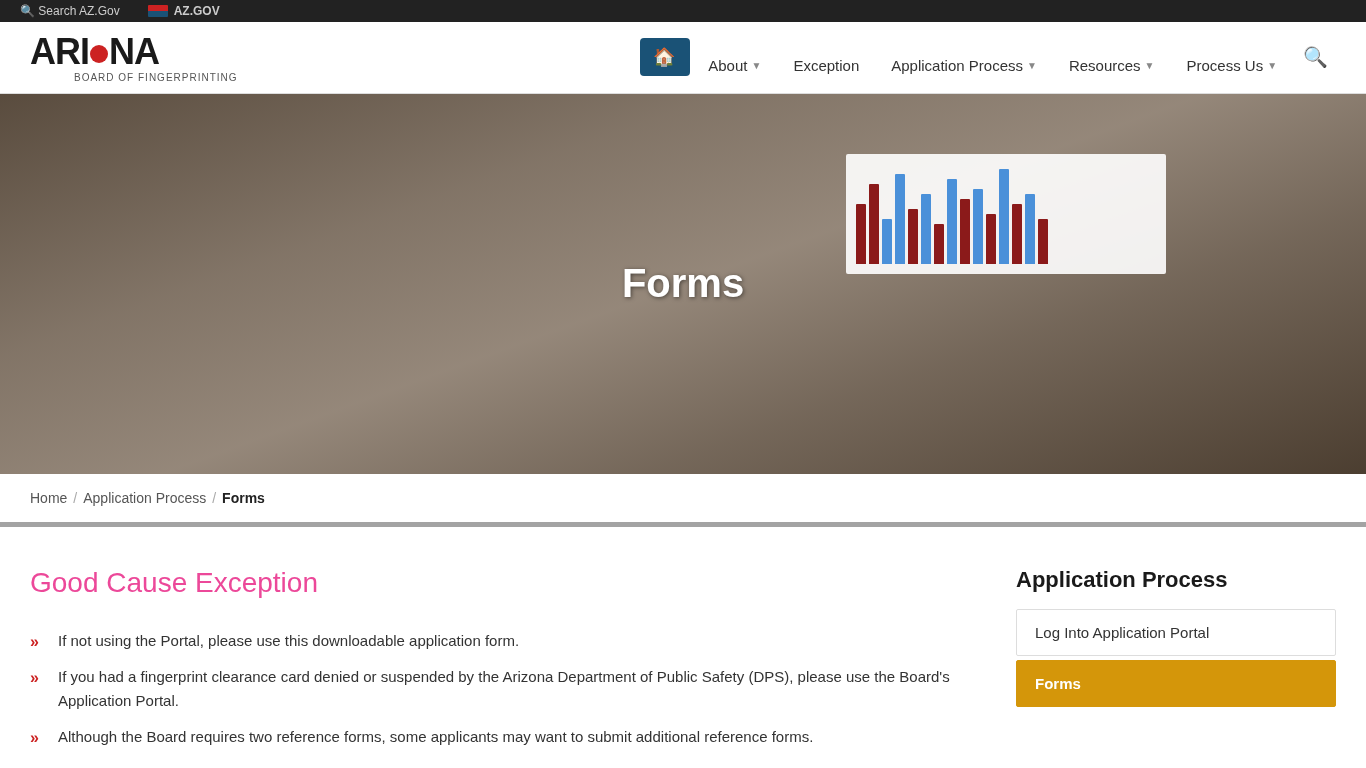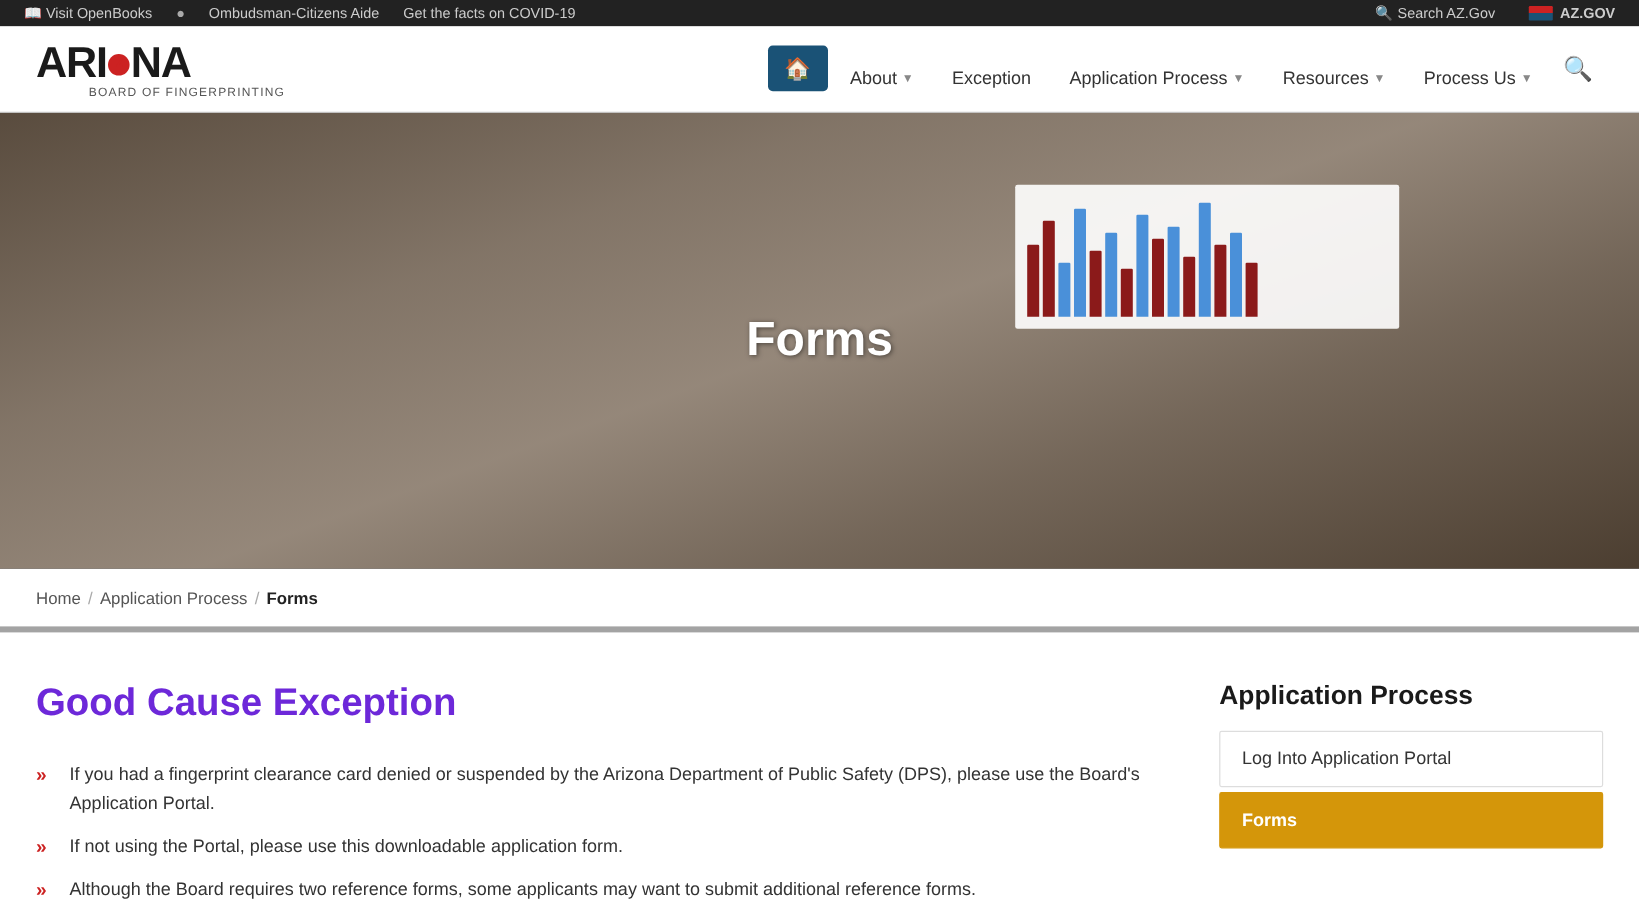--- a/index.html
+++ b/index.html
@@ -144,23 +144,23 @@
       display: flex;
       gap: 40px;
       padding: 40px 30px;
       max-width: 1366px;
     }
     .content-area { flex: 1; min-width: 0; }
     .sidebar { width: 320px; flex-shrink: 0; }
 
     
     .page-heading {
-      font-size: 32px;
-      font-weight: bold;
-      color: #6d28d9;
+      font-size: 28px;
+      font-weight: normal;
+      color: #ec4899;
       margin-bottom: 24px;
     }
     .bullet-list { list-style: none; padding: 0; }
     .bullet-list li {
       padding: 6px 0 6px 28px;
       position: relative;
       line-height: 1.6;
       color: #333;
       font-size: 15px;
     }
@@ -214,29 +214,20 @@
       height: 12px;
       background: linear-gradient(to bottom, #cc2222 50%, #1a5276 50%);
       border-radius: 1px;
       margin-right: 2px;
     }
   </style>
 </head>
 <body>
 
 <div class="top-bar">
-  <div class="top-bar-left">
-    <a href="#">
-      <span>📖</span>
-      <span>Visit OpenBooks</span>
-    </a>
-    <span class="dot">●</span>
-    <a href="#">Ombudsman-Citizens Aide</a>
-    <a href="#">Get the facts on COVID-19</a>
-  </div>
   <div class="top-bar-right">
     <a href="#">
       <span>🔍</span>
       <span>Search AZ.Gov</span>
     </a>
     <div class="azgov-badge">
       <div class="azgov-flag"></div>
       <span>AZ.GOV</span>
     </div>
   </div>
@@ -308,22 +299,22 @@
   <a href="#">Application Process</a>
   <span class="sep">/</span>
   <span class="current">Forms</span>
 </div>
 
 <div class="main-layout">
 
   <main class="content-area">
     <h2 class="page-heading">Good Cause Exception</h2>
     <ul class="bullet-list" id="bulletList">
-    <li>If you had a fingerprint clearance card denied or suspended by the Arizona Department of Public Safety (DPS), please use the Board's Application Portal.</li>
-        <li>If not using the Portal, please use this downloadable application form.</li>
+    <li>If not using the Portal, please use this downloadable application form.</li>
+        <li>If you had a fingerprint clearance card denied or suspended by the Arizona Department of Public Safety (DPS), please use the Board's Application Portal.</li>
         <li>Although the Board requires two reference forms, some applicants may want to submit additional reference forms.</li>
       </ul>
   </main>
 
   <aside class="sidebar">
     <h3 class="sidebar-heading">Application Process</h3>
     <div id="sidebarLinks">
         <button class="sidebar-link">Log Into Application Portal</button>
         <button class="sidebar-link active">Forms</button>
       </div>

